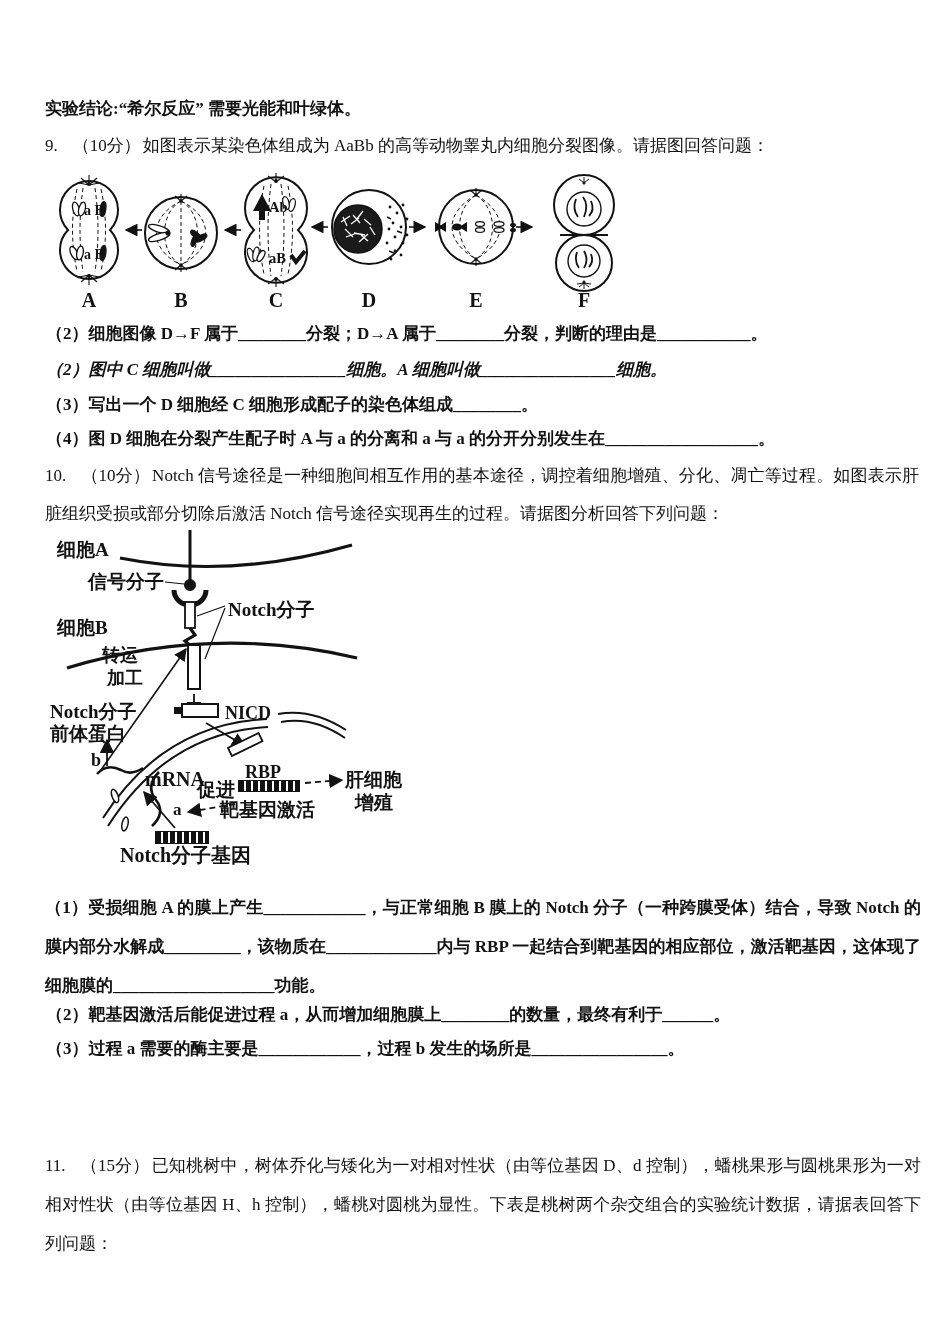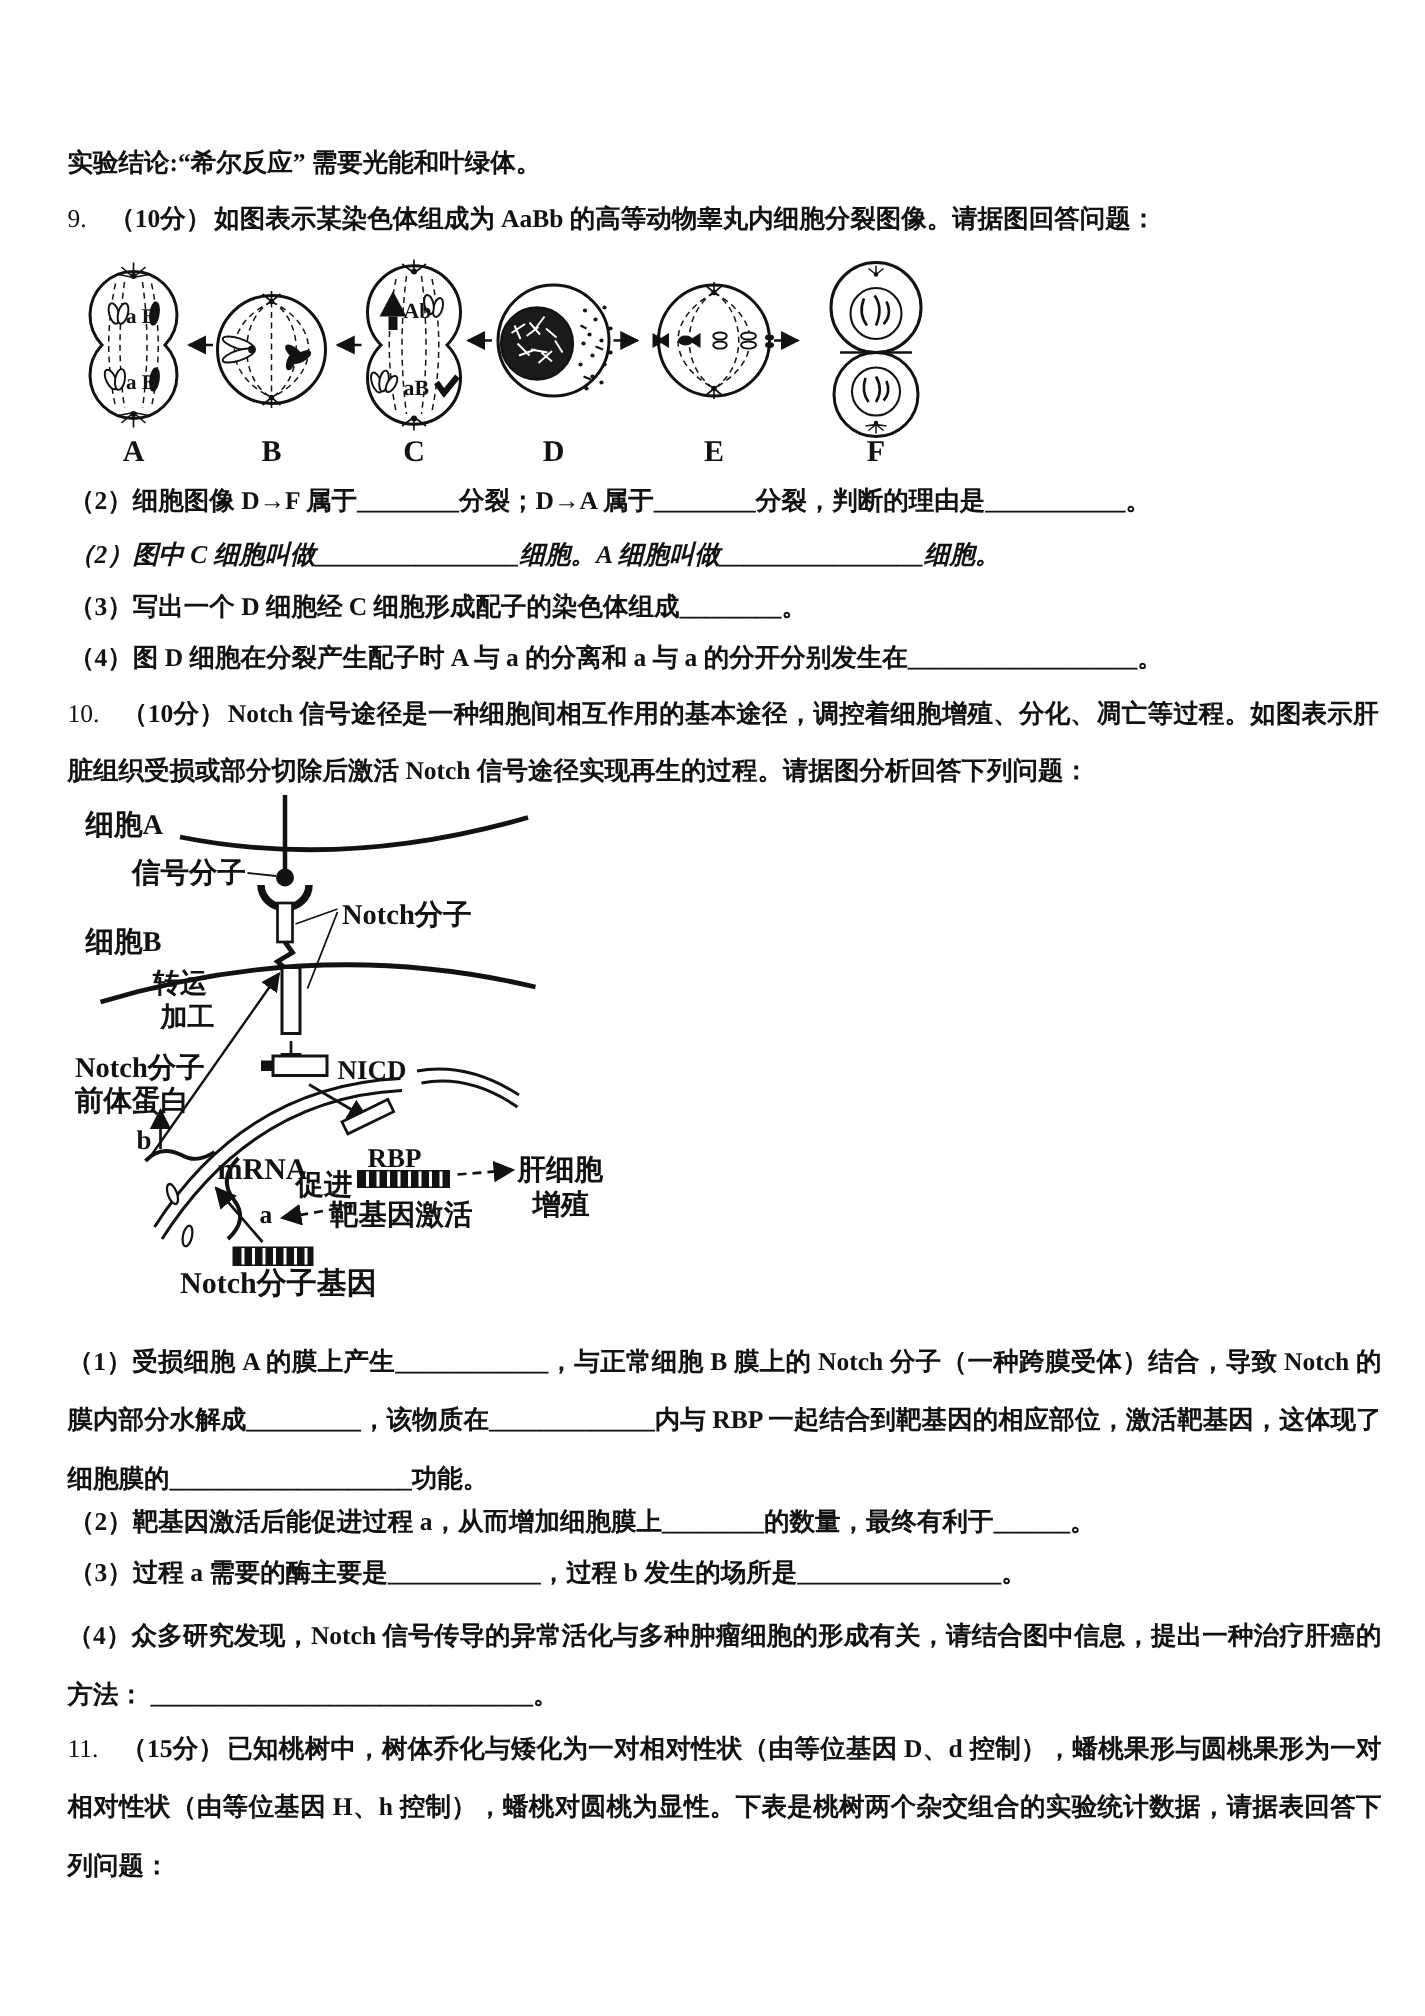--- a/index.html
+++ b/index.html
@@ -5,22 +5,22 @@
   html,body{margin:0;padding:0;background:#e8e8e8;}
   .page{
     position:relative;width:950px;height:1344px;background:#ffffff;
     font-family:"Liberation Serif","DejaVu Serif",serif;color:#121212;
     margin:0 auto;overflow:hidden;
   }
   .abs{position:absolute;}
   .line{font-size:17px;white-space:nowrap;font-weight:bold;}
   .para{font-size:17px;font-weight:bold;text-align:justify;}
   .num{font-weight:normal;margin-right:15px;}
-  .score{font-weight:bold;margin-right:2px;}
-  .bt{font-weight:bold;}
+  .score{font-weight:normal;margin-right:2px;}
+  .bt{font-weight:normal;}
   svg{display:block;}
   svg text{font-family:"Liberation Serif","DejaVu Serif",serif;fill:#121212;}
   .figlabel{font-weight:bold;}
 </style>
 </head>
 <body>
 
 <div class="page">
 
   <div class="line abs" style="left:45px;top:97px;">实验结论:“希尔反应” 需要光能和叶绿体。</div>
@@ -316,17 +316,16 @@
       <text x="300" y="258" font-size="19">肝细胞</text>
       <text x="310" y="281" font-size="19">增殖</text>
       <text x="128" y="287" font-size="17">a</text>
       <text x="75" y="334" font-size="20">Notch分子基因</text>
     </g>
   </svg>
 
   <div class="para abs" style="left:45px;top:888px;width:876px;line-height:39px;">（1）受损细胞 A 的膜上产生____________，与正常细胞 B 膜上的 Notch 分子（一种跨膜受体）结合，导致 Notch 的膜内部分水解成_________，该物质在_____________内与 RBP 一起结合到靶基因的相应部位，激活靶基因，这体现了细胞膜的___________________功能。</div>
   <div class="line abs" style="left:46px;top:1003px;">（2）靶基因激活后能促进过程 a，从而增加细胞膜上________的数量，最终有利于______。</div>
   <div class="line abs" style="left:46px;top:1037px;">（3）过程 a 需要的酶主要是____________，过程 b 发生的场所是________________。</div>
-  <div class="para abs" style="left:45px;top:1071px;width:876px;line-height:39px;">（4）众多研究发现，Notch 信号传导的异常活化与多种肿瘤细胞的形成有关，请结合图中信息，提出一种治疗肝癌的方法： ______________________________。</div>
 
   <div class="para abs" style="left:45px;top:1146px;width:876px;line-height:39px;"><span class="num">11.</span><span class="score">（15分）</span><span class="bt">已知桃树中，树体乔化与矮化为一对相对性状（由等位基因 D、d 控制），蟠桃果形与圆桃果形为一对相对性状（由等位基因 H、h 控制），蟠桃对圆桃为显性。下表是桃树两个杂交组合的实验统计数据，请据表回答下列问题：</span></div>
 
 </div>
 
 </body></html>

